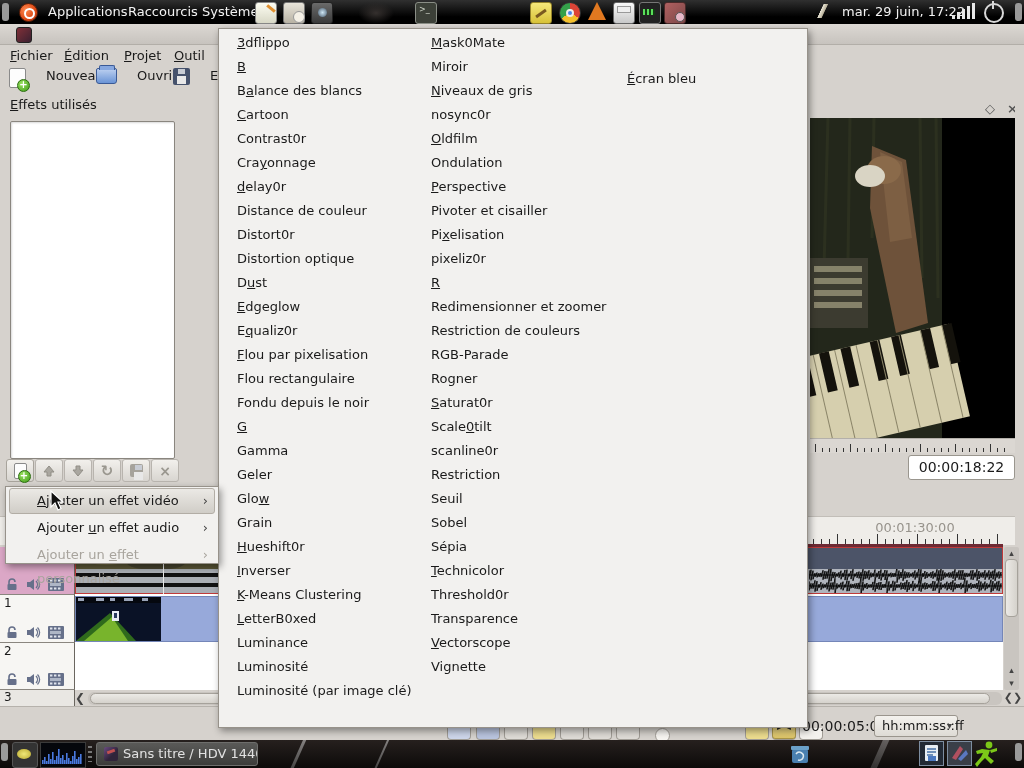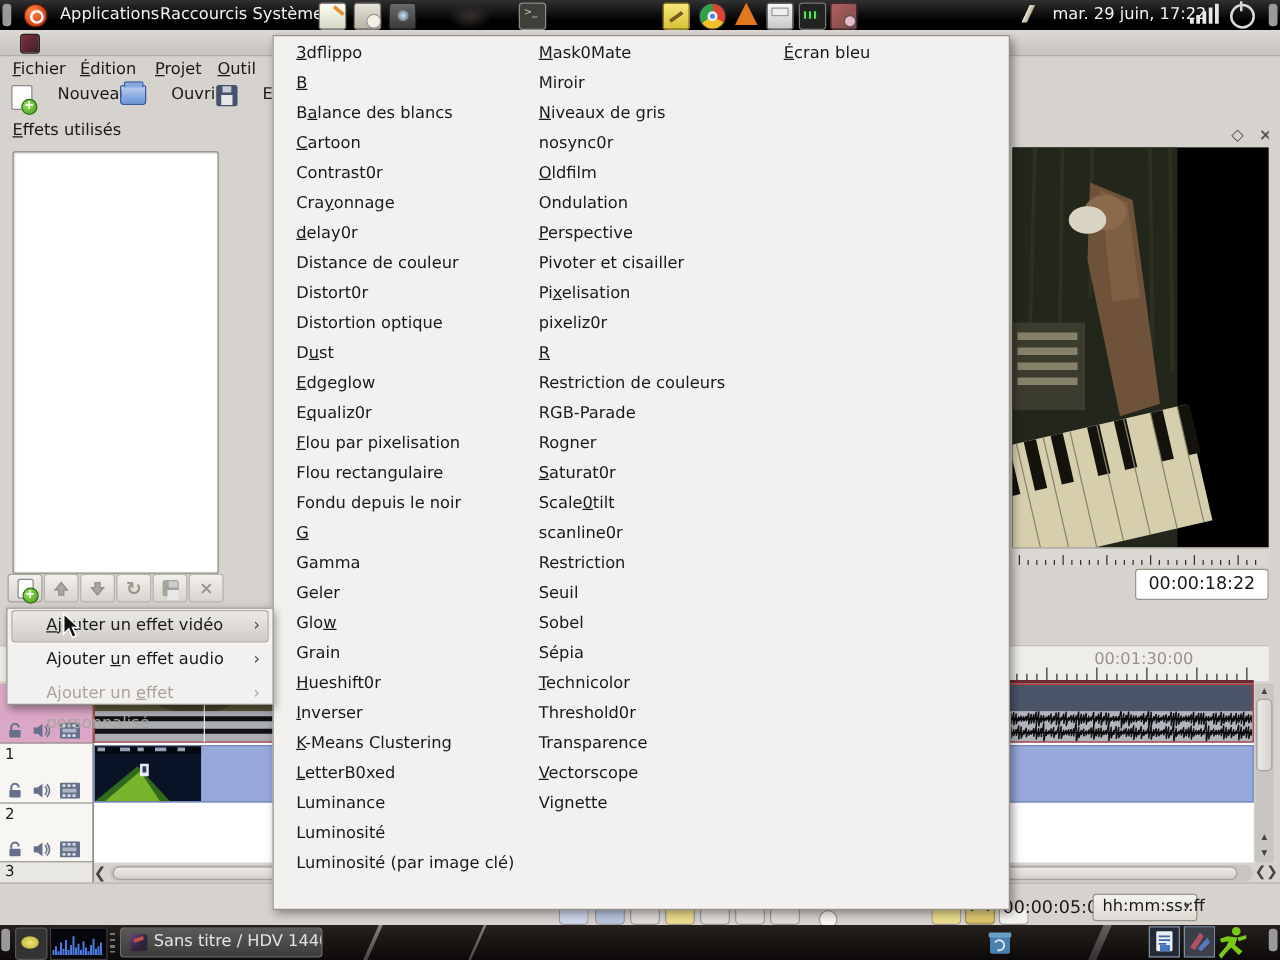--- a/index.html
+++ b/index.html
@@ -51,21 +51,21 @@
   #submenu{left:5px;top:486px;width:212px;height:76px;z-index:40;}
   .sm-item{position:relative;height:24px;line-height:24px;margin:1px 3px;padding-left:27px;border:1px solid transparent;border-radius:3px;}
   .sm-item.hl{background:linear-gradient(#ebe9e5,#d0cdc7);border-color:#b2ada5;}
   .sm-item.disabled{color:#a8a49d;}
   .sm-arrow{position:absolute;right:6px;top:0;color:#444;}
   .sm-item.disabled .sm-arrow{color:#a8a49d;}
   #main-menu{left:218px;top:28px;width:590px;height:700px;z-index:30;padding-top:2px;box-sizing:border-box;}
   .menu-col{position:absolute;top:2px;}
   #menu-col1{left:0;width:194px;}
   #menu-col2{left:194px;width:196px;}
-  #menu-col3{left:390px;width:198px;}
+  #menu-col3{left:390px;width:198px;margin-top:36px;}
   .mi{height:24px;line-height:24px;padding-left:18px;white-space:nowrap;}
 
   
   #mon-strip{left:808px;top:100px;width:216px;height:18px;}
   .dock-ctl{top:1px;color:#555;font-size:13px;line-height:16px;}
   #mon-video{left:810px;top:118px;width:205px;height:320px;background:#000;}
   #mon-ruler{left:810px;top:438px;width:205px;height:14px;background:#dbd7d2;border-top:1px solid #b4b0aa;}
   .tick{position:absolute;bottom:1px;width:1px;background:#333;}
   #mon-tc{left:908px;top:455px;width:105px;height:23px;background:#fff;border:1px solid #9a968e;border-radius:3px;
       text-align:center;line-height:23px;font-size:14px;}
@@ -635,20 +635,21 @@
         <div class="mi">Miroir</div>
         <div class="mi"><u>N</u>iveaux de gris</div>
         <div class="mi">nosync0r</div>
         <div class="mi"><u>O</u>ldfilm</div>
         <div class="mi">Ondulation</div>
         <div class="mi"><u>P</u>erspective</div>
         <div class="mi">Pivoter et cisailler</div>
         <div class="mi">Pi<u>x</u>elisation</div>
         <div class="mi">pixeliz0r</div>
         <div class="mi"><u>R</u></div>
+        <div class="mi">Redimensionner et zoomer</div>
         <div class="mi">Restriction de couleurs</div>
         <div class="mi">RGB-Parade</div>
         <div class="mi">Rogner</div>
         <div class="mi"><u>S</u>aturat0r</div>
         <div class="mi">Scale<u>0</u>tilt</div>
         <div class="mi">scanline0r</div>
         <div class="mi">Restriction</div>
         <div class="mi">Seuil</div>
         <div class="mi">Sobel</div>
         <div class="mi">Sépia</div>

